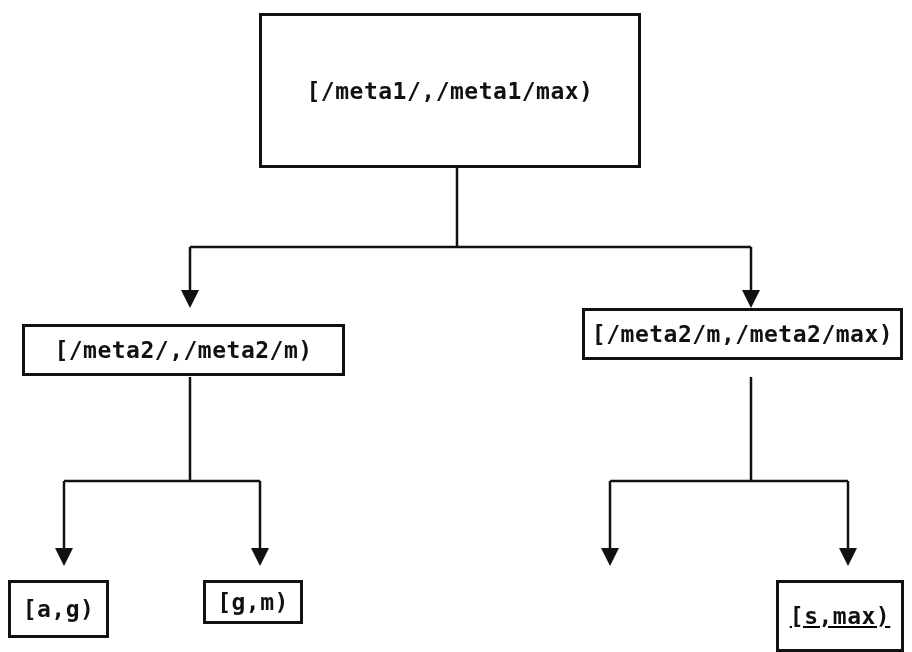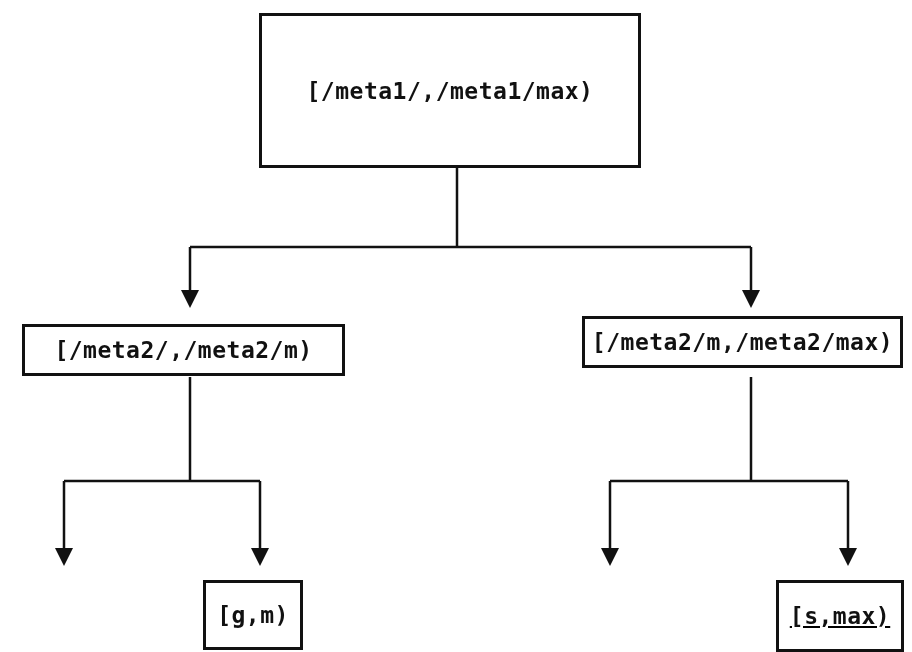--- a/index.html
+++ b/index.html
@@ -44,23 +44,23 @@
   .node-label {
     font-family: "DejaVu Sans Mono", monospace;
     font-weight: bold;
     font-size: 23px;
     letter-spacing: 0.5px;
     color: #111111;
     white-space: pre;
   }
   .node-root  { left: 259px; top: 13px;  width: 382px; height: 155px; }
   .node-l2a   { left: 22px;  top: 324px; width: 323px; height: 52px; justify-content: center;  }
-  .node-l2b   { left: 582px; top: 316px; width: 321px; height: 52px;  }
+  .node-l2b   { left: 582px; top: 308px; width: 321px; height: 52px;  }
   .node-leaf1 { left: 8px;   top: 580px; width: 101px; height: 58px;  }
-  .node-leaf2 { left: 203px; top: 580px; width: 100px; height: 70px;  }
+  .node-leaf2 { left: 203px; top: 580px; width: 100px; height: 44px;  }
   .node-leaf3 { left: 555px; top: 580px; width: 101px; height: 58px;  }
   .node-leaf4 { left: 776px; top: 580px; width: 128px; height: 72px; text-decoration: underline;  }
 </style>
 </head>
 <body>
 
 <div class="stage">
 
   <svg class="connectors" viewBox="0 0 912 652">
 
@@ -82,20 +82,23 @@
   </div>
 
   <div class="node node-l2a">
     <span class="node-label">[/meta2/,/meta2/m)</span>
   </div>
 
   <div class="node node-l2b">
     <span class="node-label">[/meta2/m,/meta2/max)</span>
   </div>
 
+  <div class="node node-leaf1">
+    <span class="node-label">[a,g)</span>
+  </div>
 
   <div class="node node-leaf2">
     <span class="node-label">[g,m)</span>
   </div>
 
 
   <div class="node node-leaf4">
     <span class="node-label">[s,max)</span>
   </div>
 

